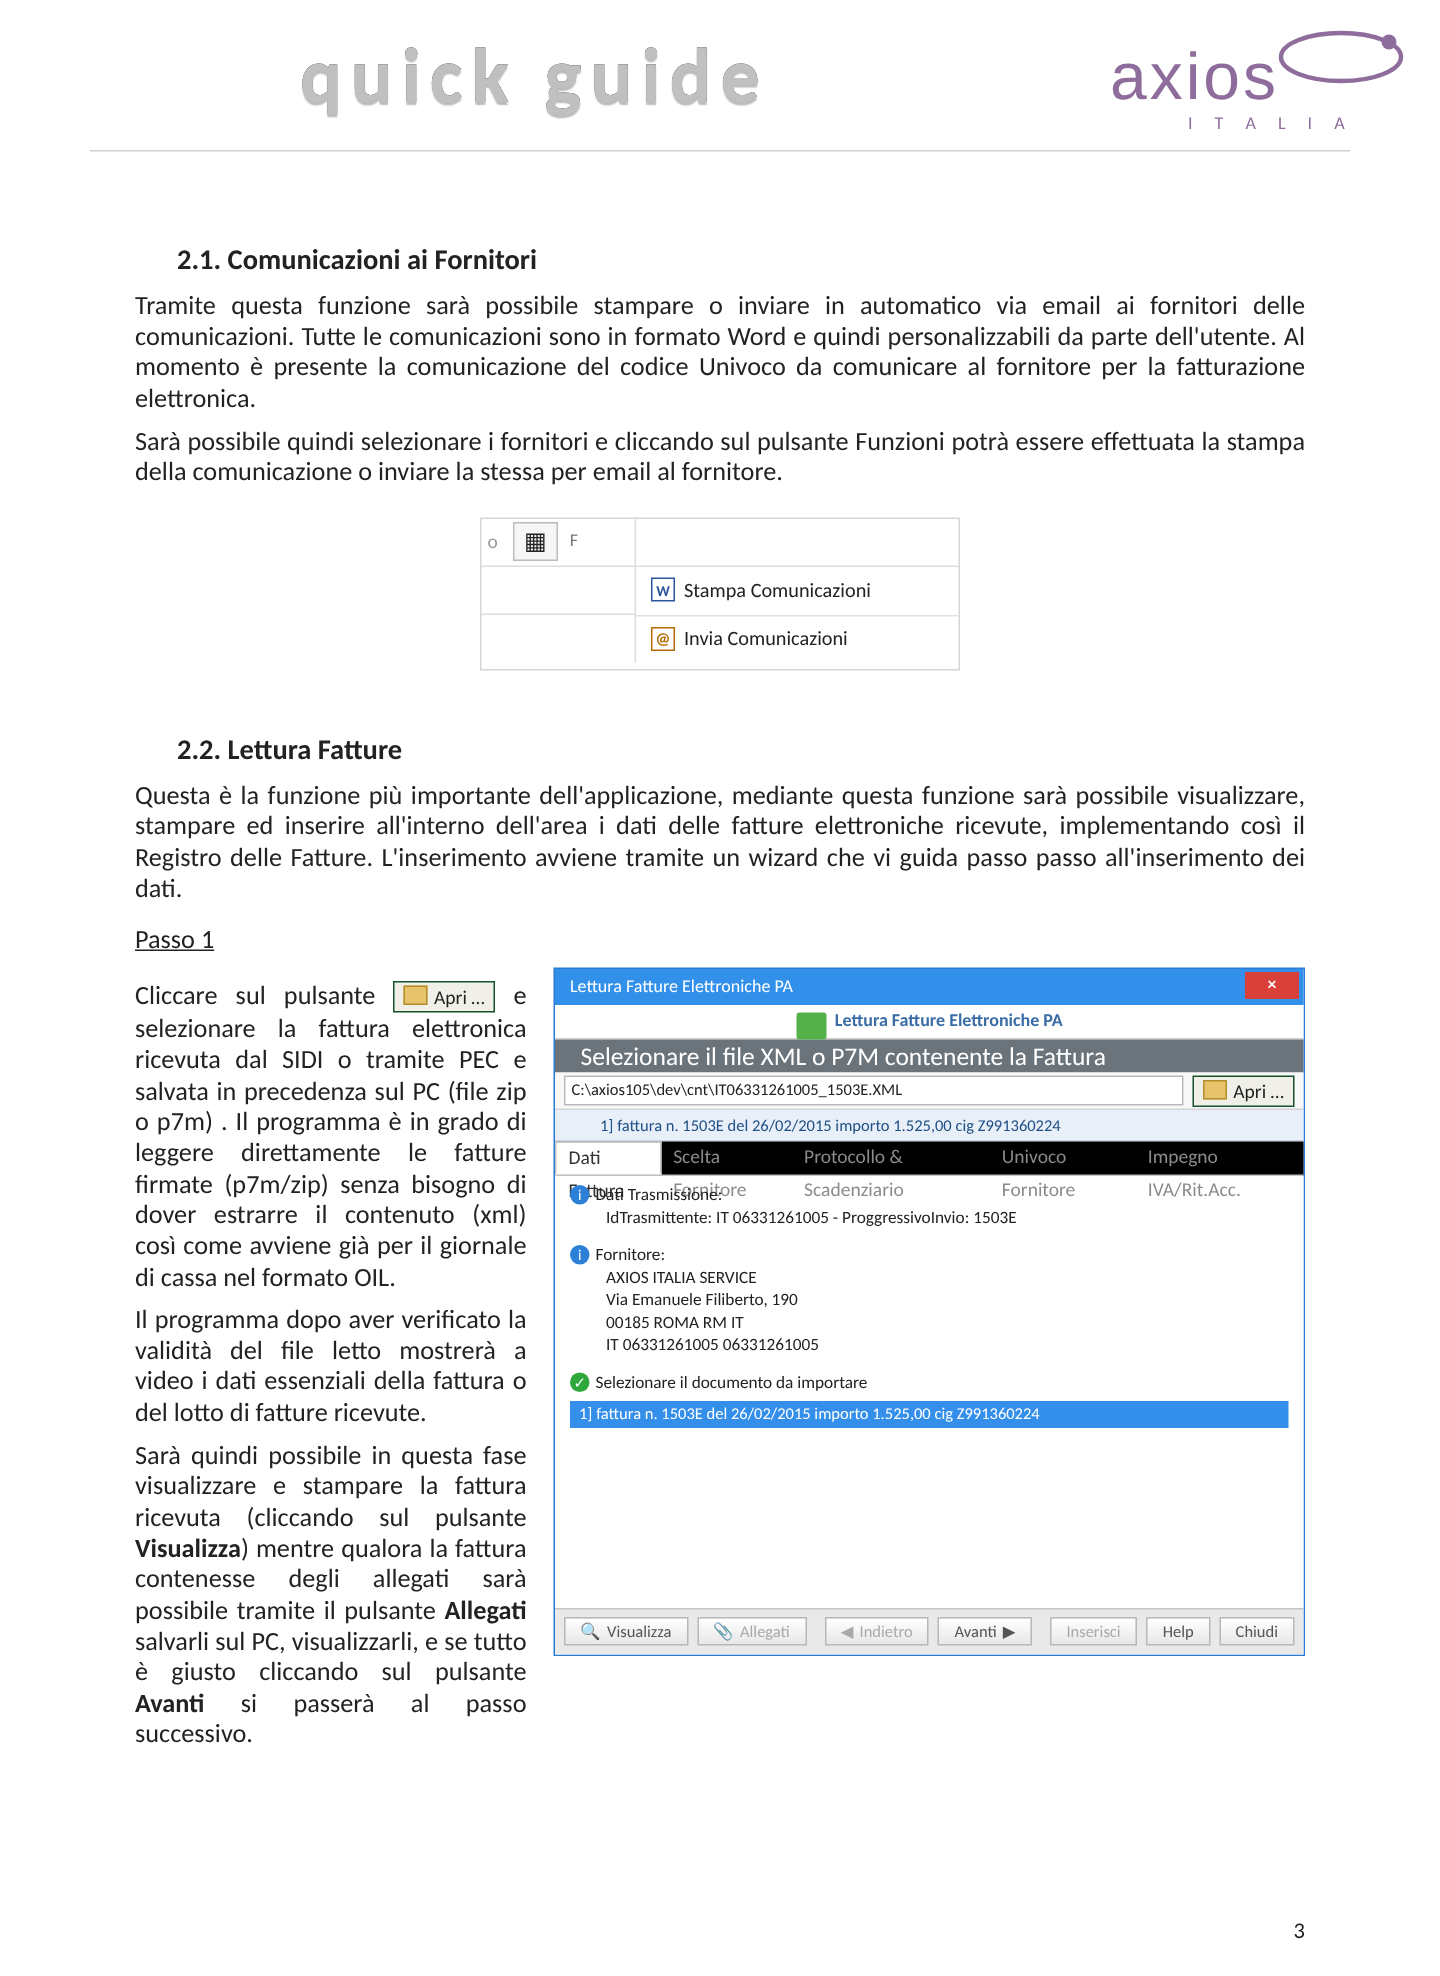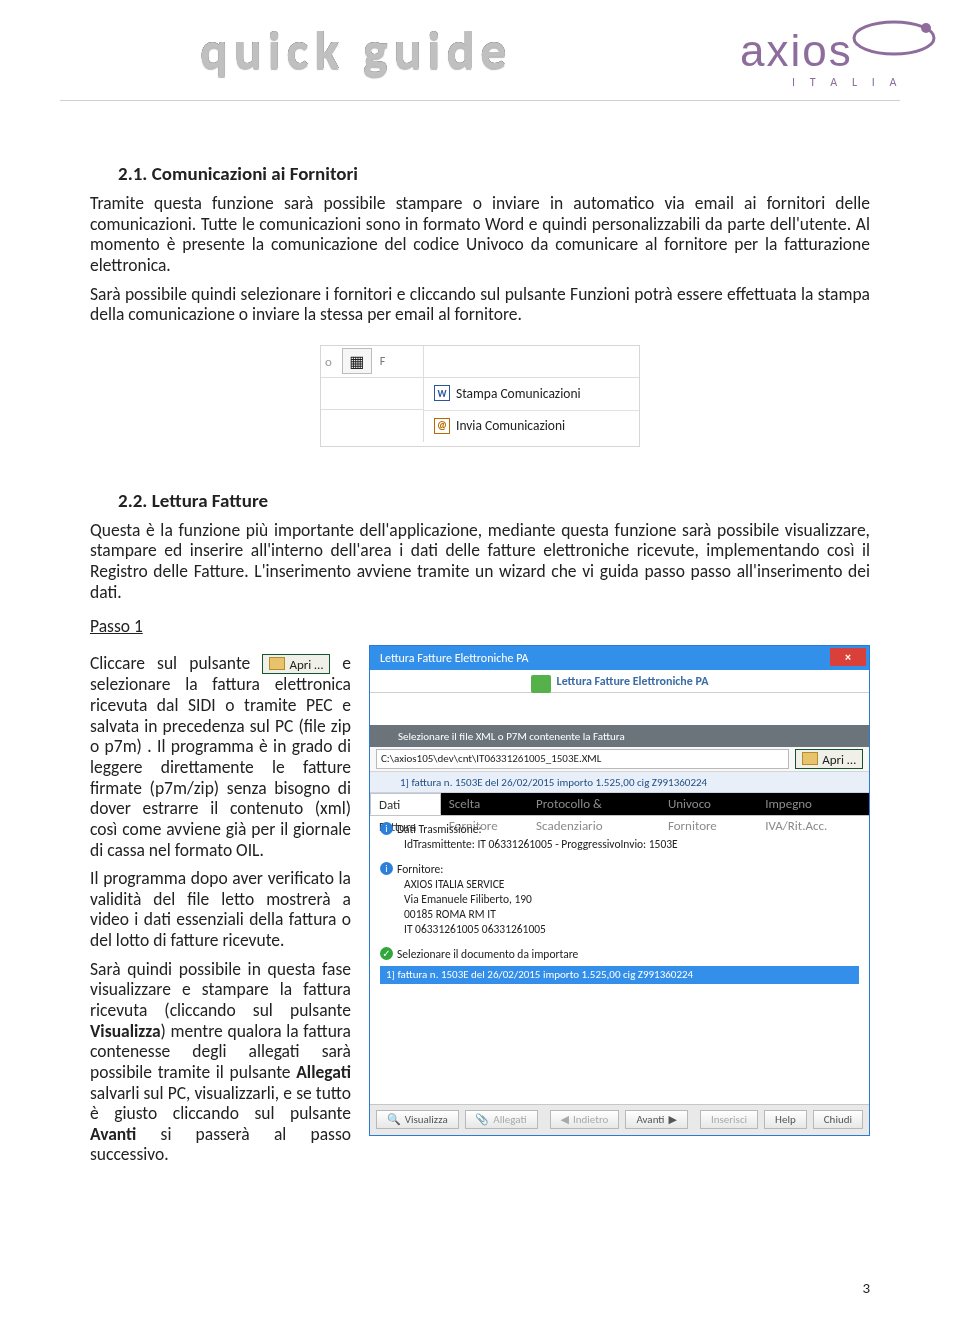--- a/index.html
+++ b/index.html
@@ -24,21 +24,21 @@
   .icon-at  { width:14px; height:14px; border:1px solid #b66a00; background:#fff; color:#b66a00; font-size:11px; font-weight:bold; display:inline-flex; align-items:center; justify-content:center; margin-right:6px;}
   .body2 { display:flex; gap:18px; margin-top:8px;}
   .col-l { width:356px; }
   .col-r { flex:1; }
   .apri-btn { display:inline-block; border:1px solid #14532d; padding:1px 6px; font-size:13px; background:#f0f0e8; }
   .apri-btn .fi { width:14px; height:11px; display:inline-block; background:#e9c36b; border:1px solid #b38d2a; position:relative; top:1px; margin-right:4px; }
   .dlg { border:1px solid #2b7bd4; font-size:12px; }
   .dlg-title { height:24px; background:#3390ea; color:#fff; display:flex; align-items:center; padding-left:10px; position:relative; }
   .dlg-close { position:absolute; right:3px; top:2px; width:36px; height:18px; background:#d9403a; color:#fff; text-align:center; font-weight:bold; line-height:18px; }
   .dlg-sub { height:22px; display:flex; align-items:center; justify-content:center; font-weight:600; color:#3a6ca6; border-bottom:1px solid #cfcfcf; background:#fff; }
-  .dlg-row-dark { height:22px; background:#6b747b; color:#fff; font-size:11px; display:flex; align-items:center; padding-left:28px;margin-top:32px; }
+  .dlg-row-dark { height:22px; background:#6b747b; color:#fff; font-size:17px; display:flex; align-items:center; padding-left:17px; }
   .dlg-path { display:flex; align-items:center; height:24px; background:#f8f8f8; border-bottom:1px solid #d4d4d4; padding:0 6px; }
   .dlg-path .pbox { flex:1; border:1px solid #b9b9b9; background:#fff; height:18px; line-height:18px; padding-left:4px; font-size:11px; }
   .dlg-fa { height:20px; background:#e8eff8; color:#1f4f86; font-size:11px; padding-left:30px; display:flex; align-items:center; border-bottom:1px solid #c8d3e4; }
   .tabstrip { display:flex; height:22px; background:#000000; border-bottom:1px solid #c4c4c4; font-size:13px; }
   .tabstrip .tab { padding:0 8px; line-height:22px; color:#8b8b8b; }
   .tabstrip .tab.active { background:#fff; color:#333; border:1px solid #c4c4c4; border-bottom-color:#fff; }
   .panel { background:#fff; padding:6px 10px 10px; font-size:11.5px; line-height:1.3; }
   .pi { display:flex; align-items:flex-start; gap:4px; }
   .info-i { width:13px; height:13px; border-radius:50%; background:#2c80d8; color:#fff; font-size:10px; text-align:center; line-height:13px; display:inline-block; flex:none;}
   .ok-i { width:13px; height:13px; border-radius:50%; background:#2fa73b; color:#fff; font-size:10px; text-align:center; line-height:13px; display:inline-block; flex:none;}

